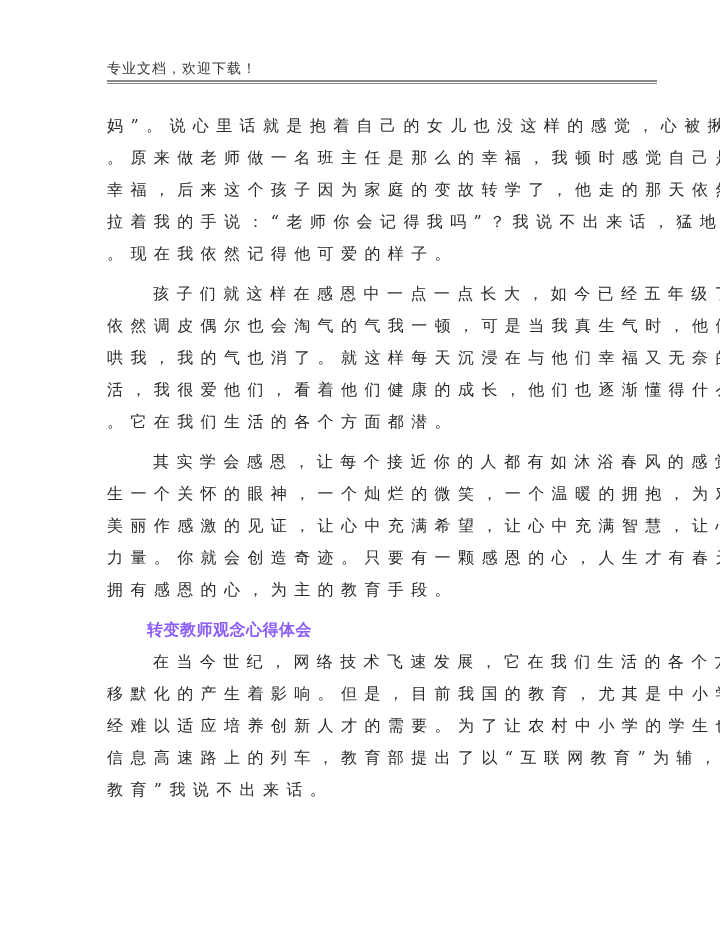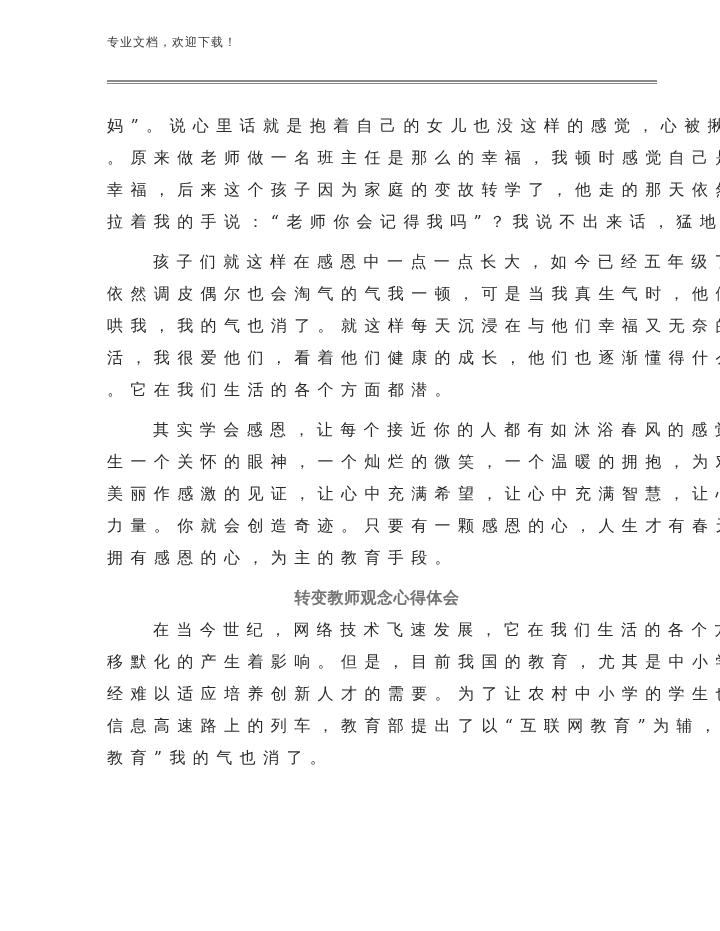--- a/index.html
+++ b/index.html
@@ -11,22 +11,22 @@
       width: 720px;
       height: 931px;
       position: relative;
       overflow: hidden;
       font-family: "DejaVu Serif", "Liberation Serif", serif;
       color: #2a2a2a;
     }
     .header-text {
       position: absolute;
       left: 107px;
-      top: 34px;
-      font-size: 12px;
+      top: 60px;
+      font-size: 14px;
       color: #3a3a3a;
       letter-spacing: 1px;
       font-family: "DejaVu Sans", "Liberation Sans", sans-serif;
     }
     .header-rule {
       position: absolute;
       left: 107px;
       top: 80px;
       width: 550px;
       height: 4px;
@@ -53,39 +53,39 @@
     .gap {
       height: 8px;
     }
     .section-title {
       height: 32px;
       line-height: 32px;
       padding-left: 40px;
       font-size: 16px;
       font-weight: bold;
       font-family: "DejaVu Sans", "Liberation Sans", sans-serif;
-      color: #737373;
+      color: #8b5cf6;
       letter-spacing: 0.5px;
       white-space: nowrap;
-      text-align: center;
     }
   </style>
 </head>
 <body>
 
 <div class="header-text">专业文档，欢迎下载！</div>
 <div class="header-rule"></div>
 
 <div class="content">
 
   <div>
     <div class="line">妈”。说心里话就是抱着自己的女儿也没这样的感觉，心被揪了一下</div>
     <div class="line">。原来做老师做一名班主任是那么的幸福，我顿时感觉自己是那么的</div>
     <div class="line">幸福，后来这个孩子因为家庭的变故转学了，他走的那天依然不舍的</div>
     <div class="line">拉着我的手说：“老师你会记得我吗”？我说不出来话，猛地点点头</div>
+    <div class="line">。现在我依然记得他可爱的样子。</div>
   </div>
 
   <div class="gap"></div>
 
   <div>
     <div class="line indent">孩子们就这样在感恩中一点一点长大，如今已经五年级了，他们</div>
     <div class="line">依然调皮偶尔也会淘气的气我一顿，可是当我真生气时，他们也会来</div>
     <div class="line">哄我，我的气也消了。就这样每天沉浸在与他们幸福又无奈的班级生</div>
     <div class="line">活，我很爱他们，看着他们健康的成长，他们也逐渐懂得什么叫感恩</div>
     <div class="line">。它在我们生活的各个方面都潜。</div>
@@ -103,16 +103,16 @@
 
   <div class="gap"></div>
 
   <div class="section-title">转变教师观念心得体会</div>
 
   <div>
     <div class="line indent">在当今世纪，网络技术飞速发展，它在我们生活的各个方面都潜</div>
     <div class="line">移默化的产生着影响。但是，目前我国的教育，尤其是中小学教育已</div>
     <div class="line">经难以适应培养创新人才的需要。为了让农村中小学的学生也能乘上</div>
     <div class="line">信息高速路上的列车，教育部提出了以“互联网教育”为辅，“远程</div>
-    <div class="line">教育”我的气也消了。</div>
+    <div class="line">教育”我说不出来话。</div>
   </div>
 
 </div>
 
 </body></html>

